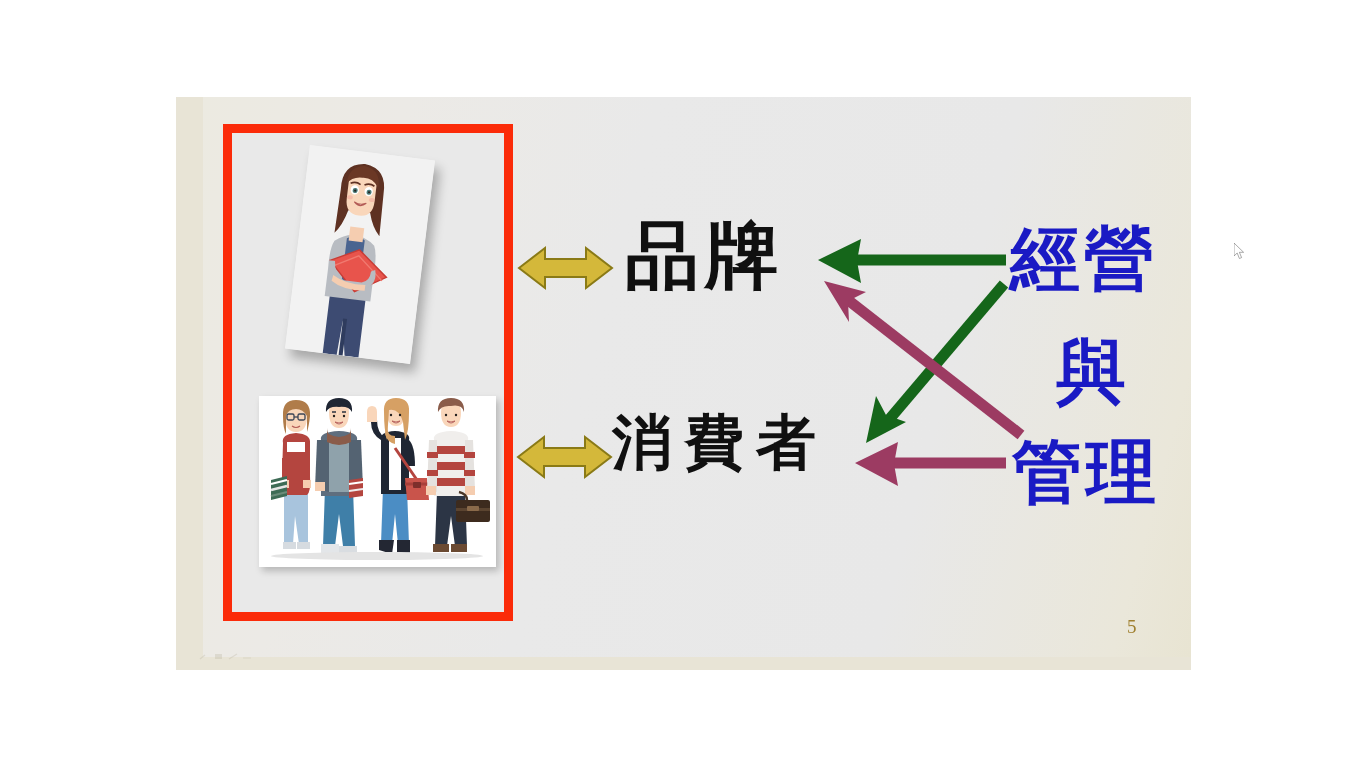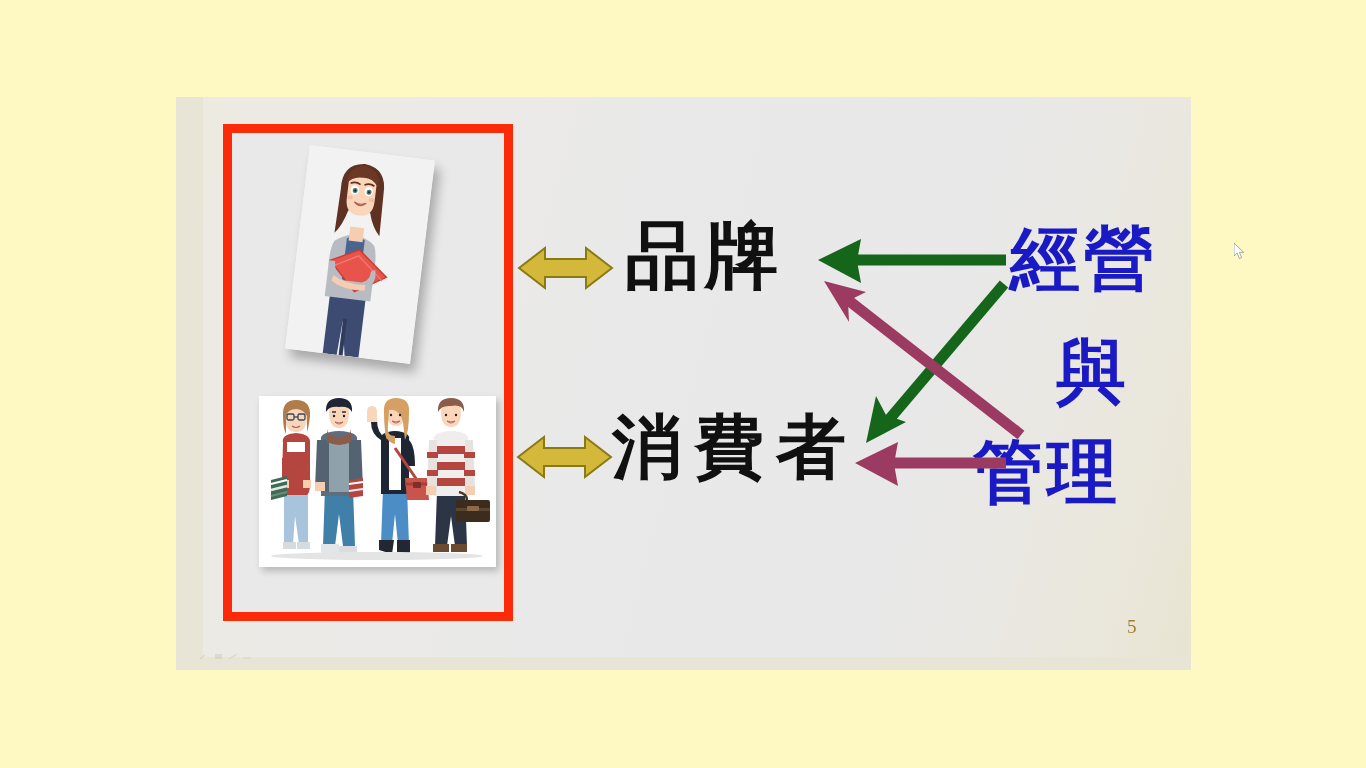--- a/index.html
+++ b/index.html
@@ -10,21 +10,21 @@
     width: 1366px;
     height: 768px;
     overflow: hidden;
     font-family: "DejaVu Sans", sans-serif;
   }
 
   #screen {
     position: relative;
     width: 1366px;
     height: 768px;
-    background: #fef9c3;
+    background: #ffffff;
   }
 
   
   #slide {
     position: absolute;
     left: 176px;
     top: 97px;
     width: 1015px;
     height: 573px;
     background: #e8e4d6;
@@ -91,39 +91,39 @@
     left: 625px;
     top: 218px;
     font-size: 74px;
     letter-spacing: 6px;
     color: #101010;
   }
 
   #label-consumer {
     left: 612px;
     top: 412px;
-    font-size: 70px;
+    font-size: 60px;
     letter-spacing: 12px;
     color: #101010;
   }
 
   .blue-line {
     position: absolute;
     font-family: "DejaVu Serif", serif;
     font-weight: bold;
     color: #1a1ac4;
     white-space: nowrap;
     line-height: 1;
     font-size: 70px;
     letter-spacing: 4px;
     margin-top: 12px;
   }
   #mgmt-l1 { left: 1010px; top: 212px; }
   #mgmt-l2 { left: 1056px; top: 325px; }
-  #mgmt-l3 { left: 973px; top: 425px; }
+  #mgmt-l3 { left: 1012px; top: 425px; }
 
   
   #page-num {
     position: absolute;
     left: 1127px;
     top: 616px;
     font-size: 19px;
     color: #a08030;
     font-family: "Liberation Serif", serif;
   }

